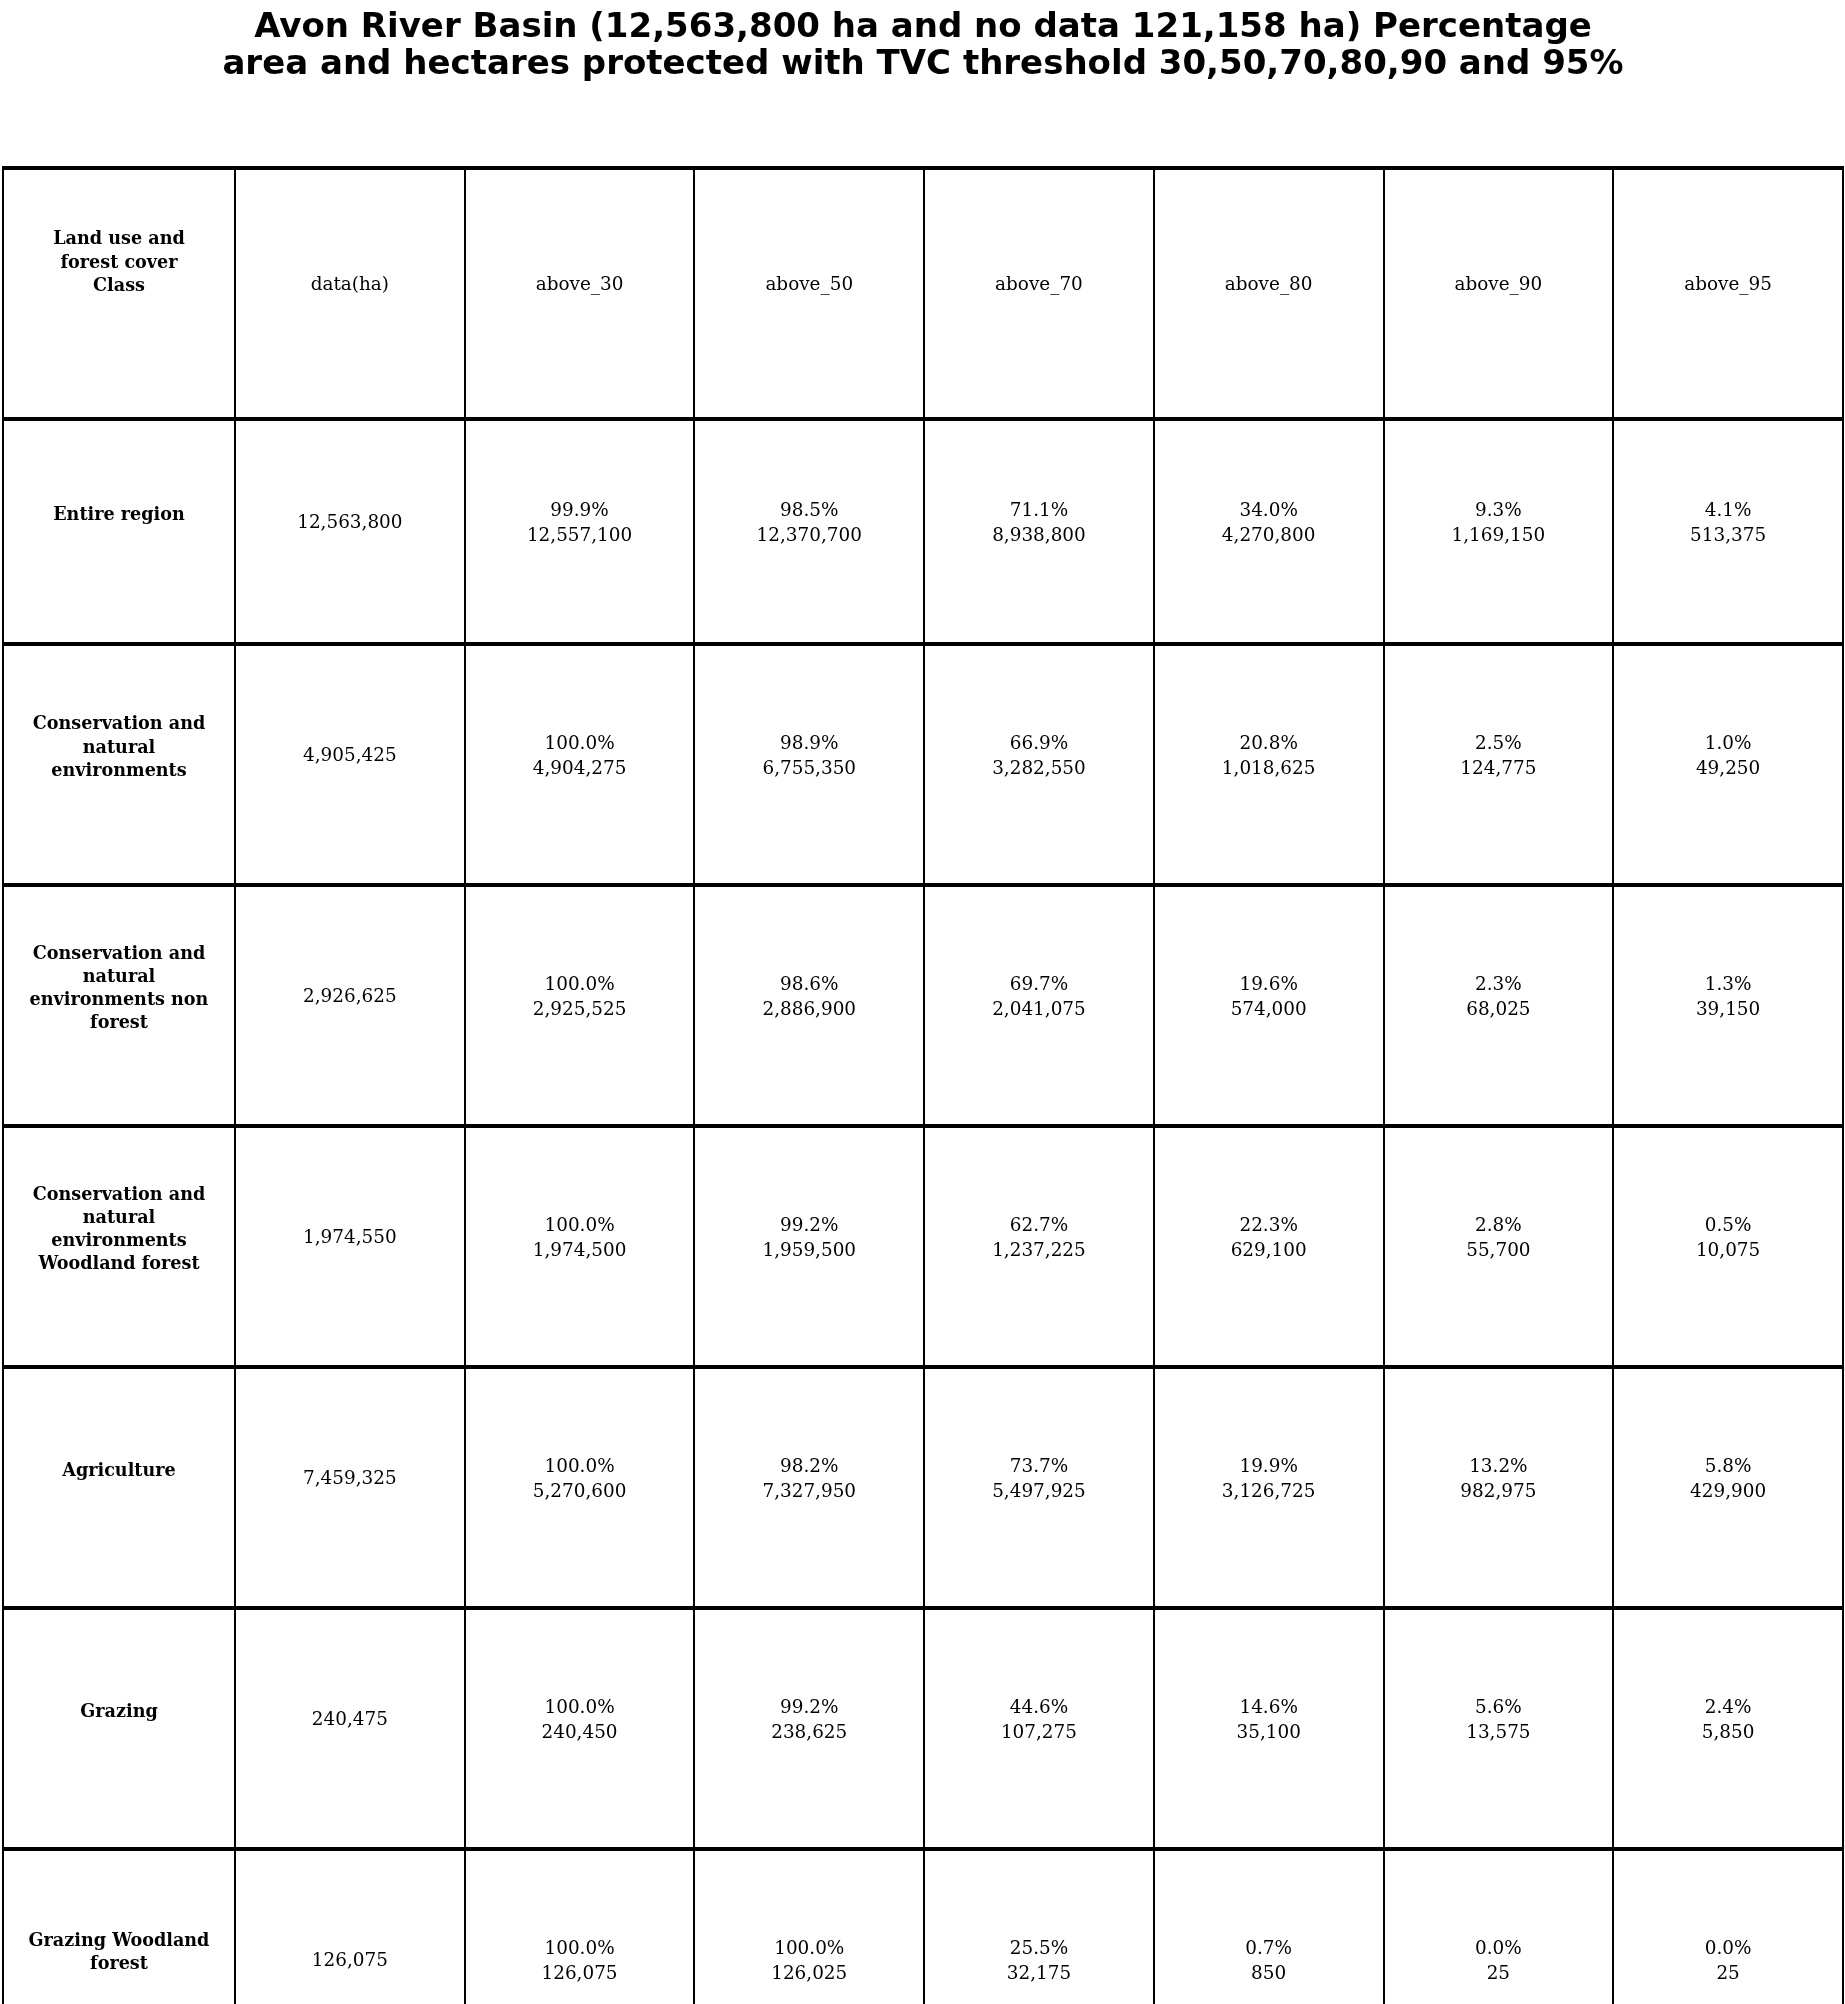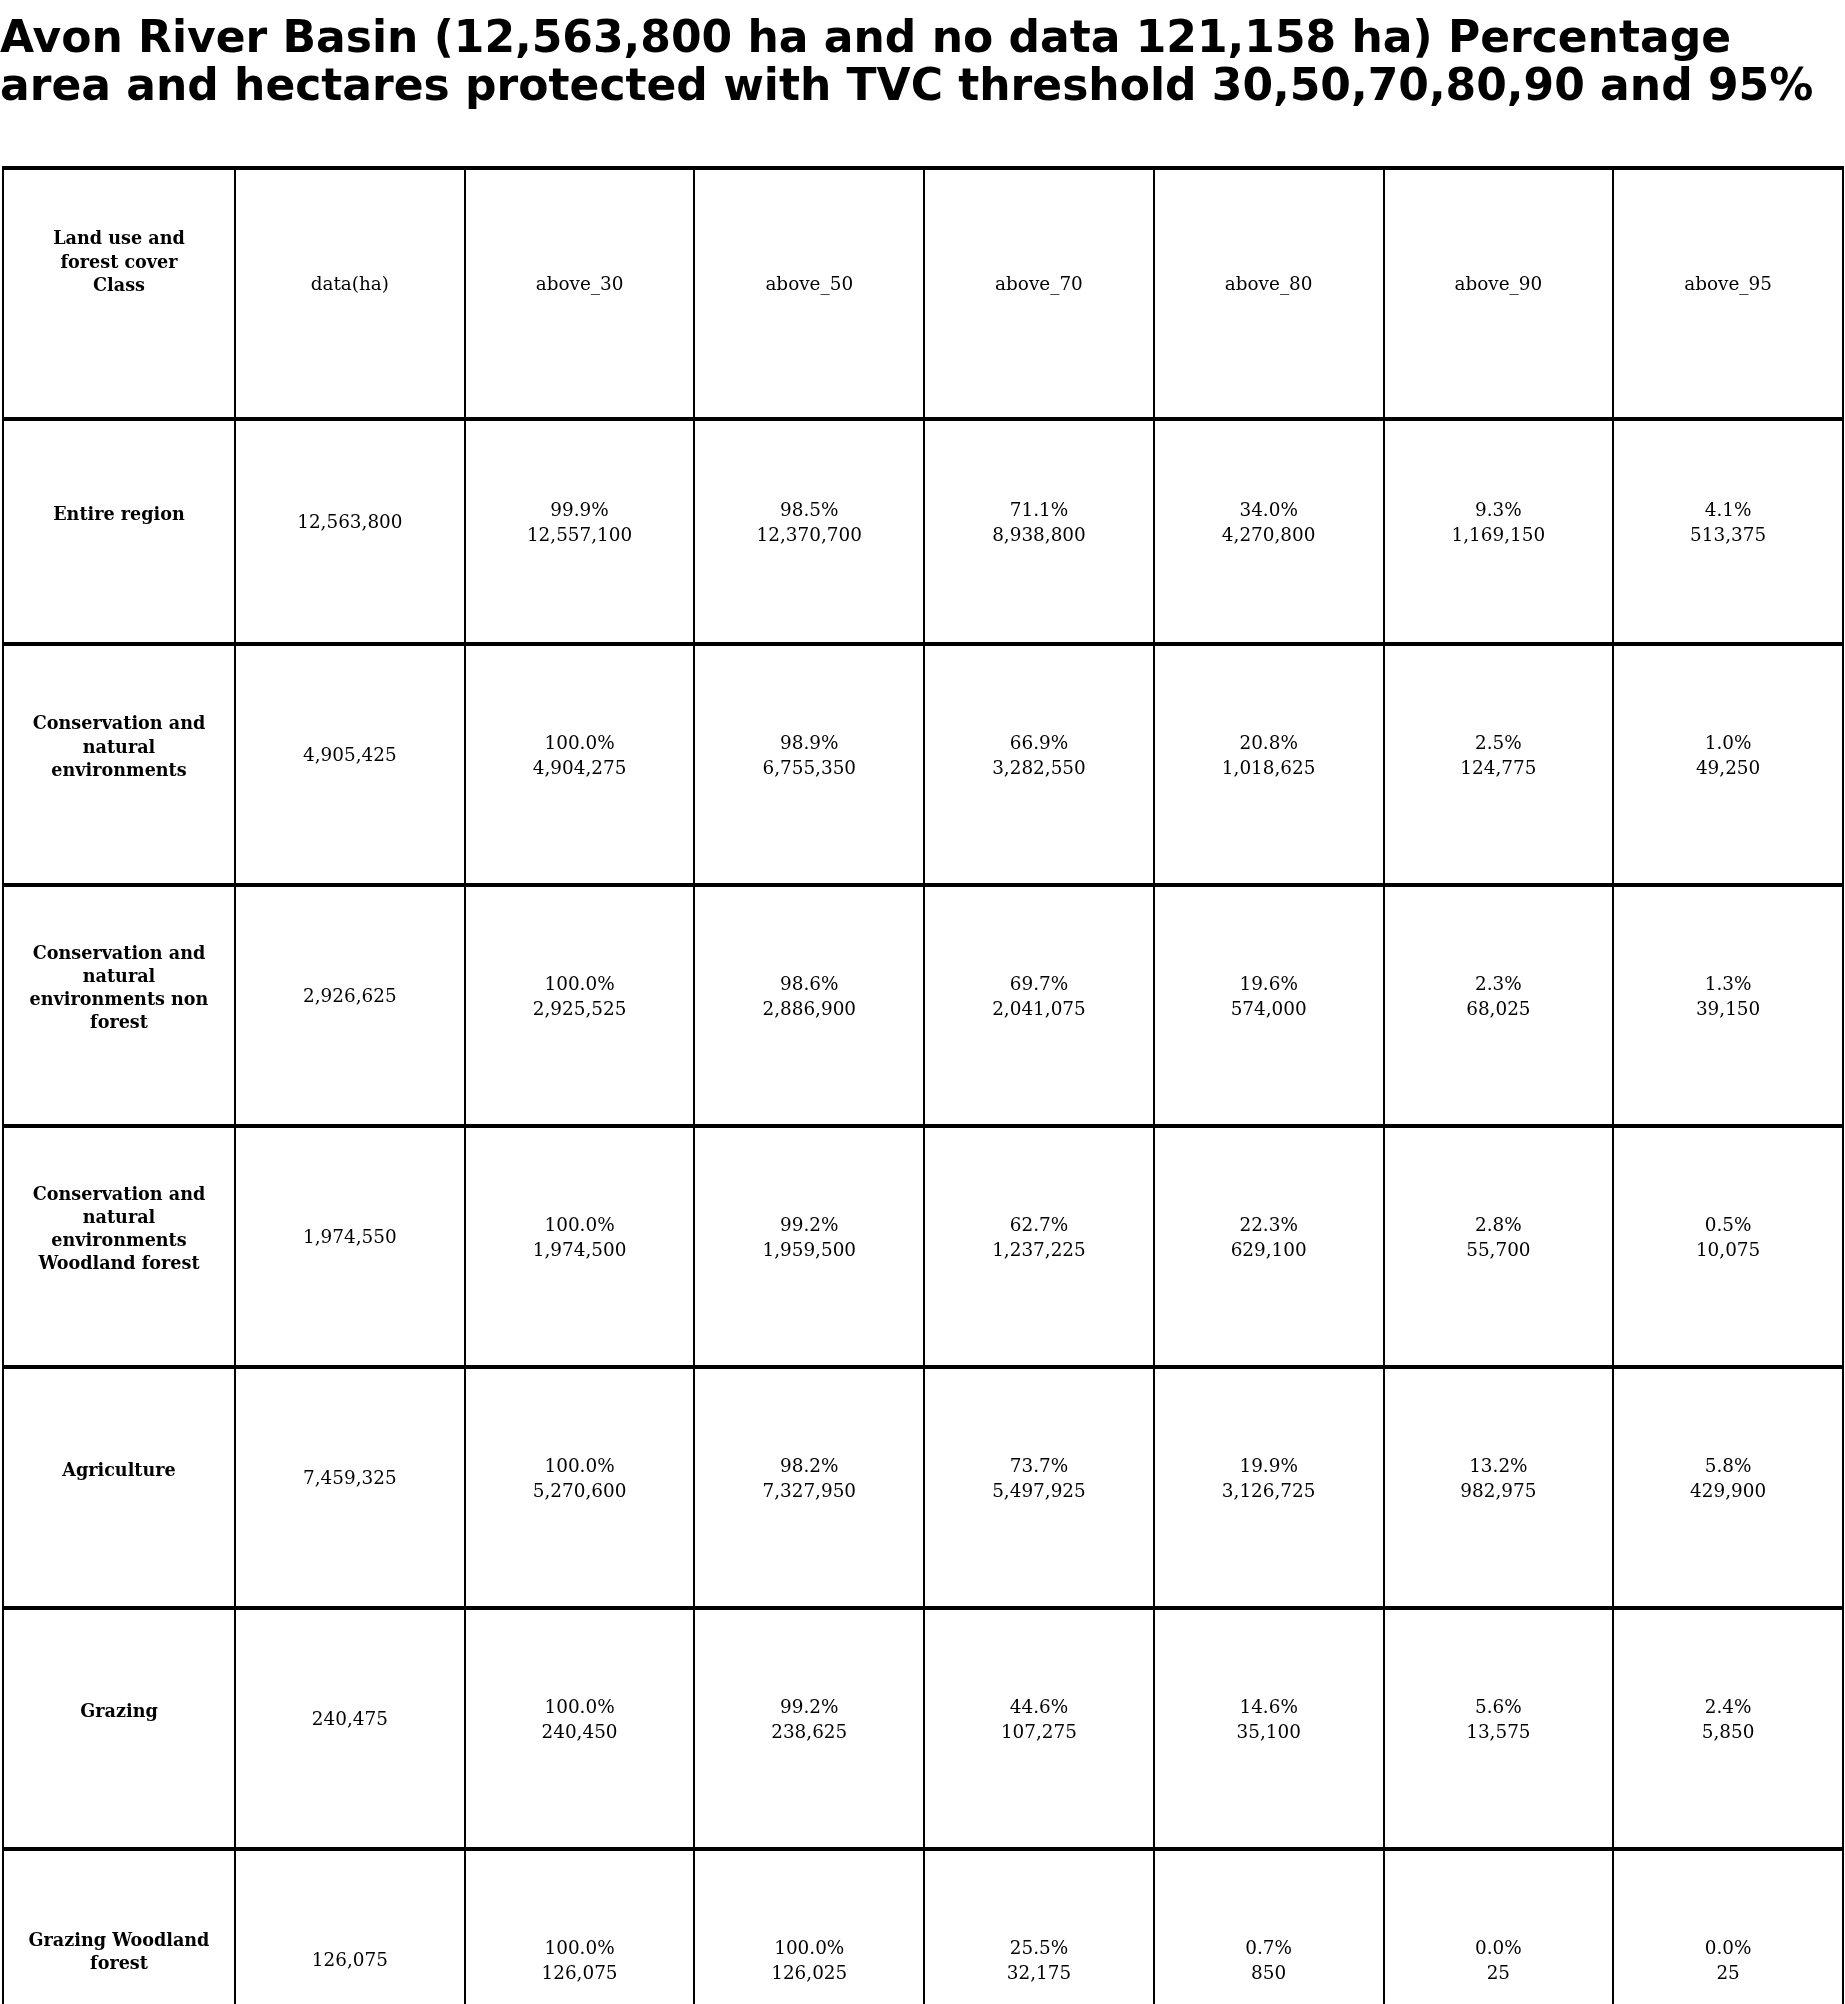--- a/index.html
+++ b/index.html
@@ -1,22 +1,22 @@
 <!DOCTYPE html>
 <html style="font-size:6.4px"><head>
 <meta charset="utf-8">
 <style>
   html,body{margin:0;padding:0;background:#fff;}
   body{width:1846px;height:2533px;position:relative;font-family:"DejaVu Serif",serif;color:#000;}
 
   
   .title{
-    position:absolute;top:13px;left:0;width:100%;
-    text-align:left;font-family:"DejaVu Sans",sans-serif;font-weight:bold;
-    font-size:44px;line-height:1.08;white-space:pre-line;
+    position:absolute;top:7px;left:0;width:100%;
+    text-align:center;font-family:"DejaVu Sans",sans-serif;font-weight:bold;
+    font-size:34px;line-height:1.08;white-space:pre-line;
   }
 
   
   table.main{
     position:absolute;left:2px;top:166px;width:1842px;
     border-collapse:collapse;table-layout:fixed;
   }
   table.main th,table.main td{
     border-left:2px solid #000;border-right:2px solid #000;
     border-top:4px solid #000;border-bottom:4px solid #000;

